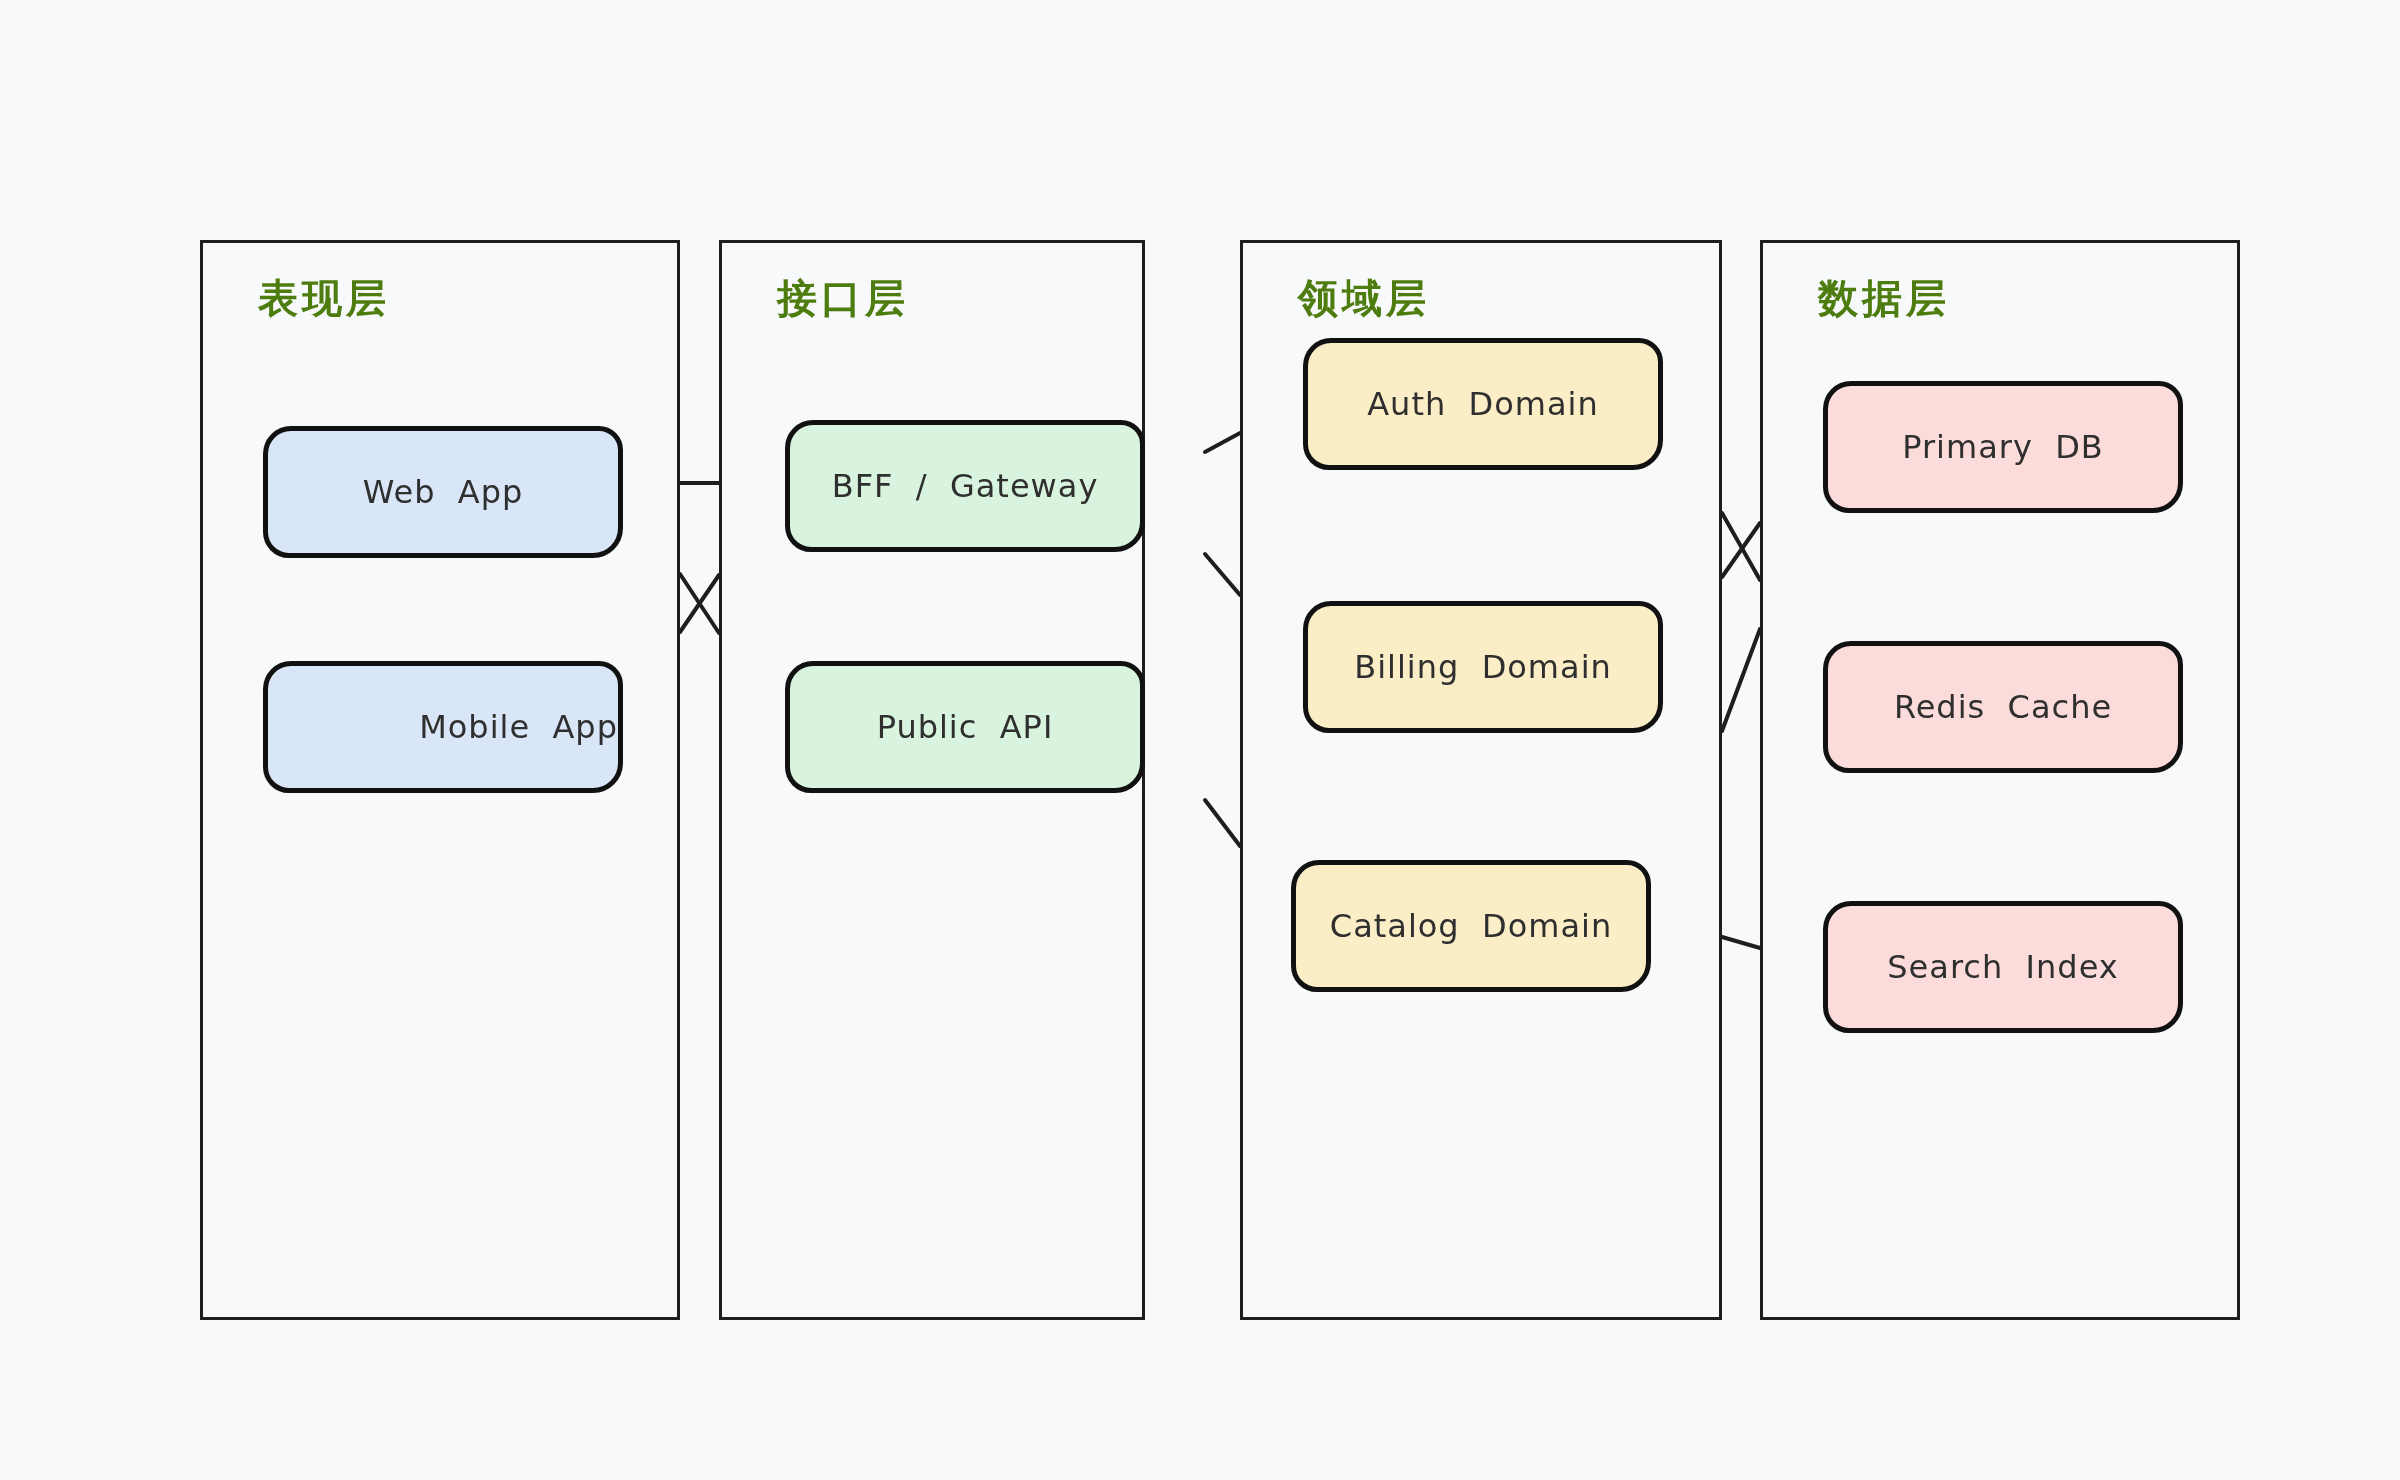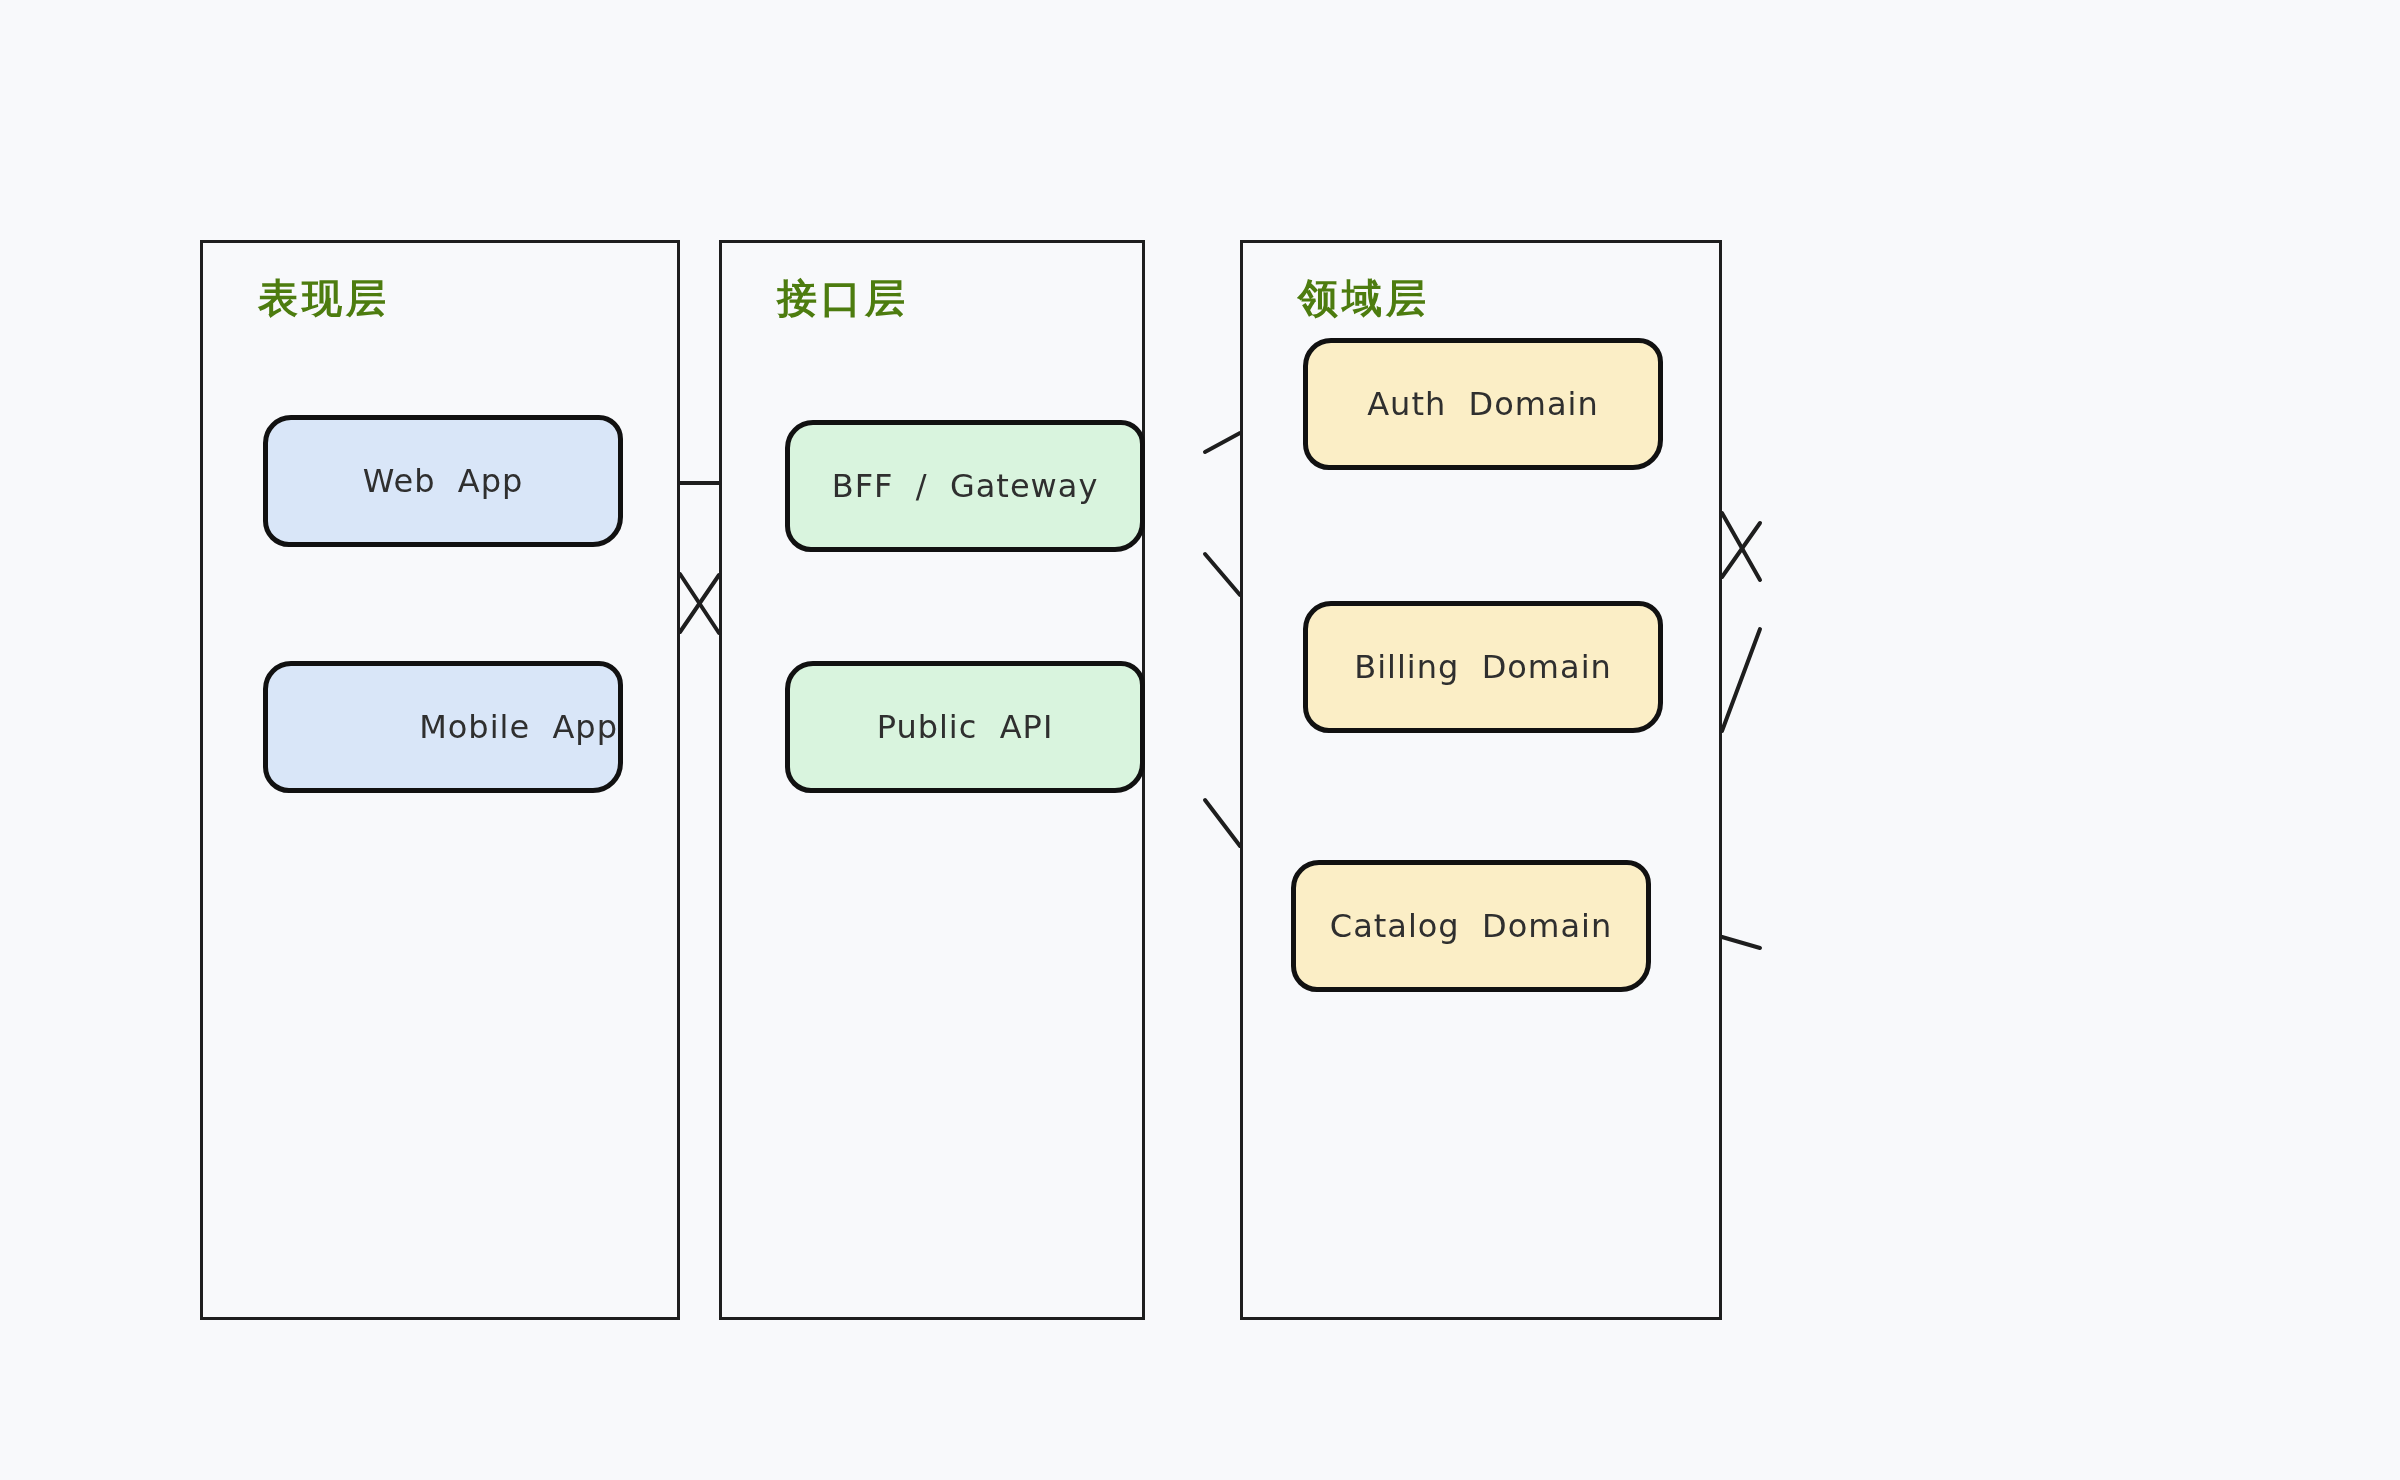--- a/index.html
+++ b/index.html
@@ -66,21 +66,21 @@
       <line x1="1205" y1="554" x2="1240" y2="595" stroke="#1e1e1e" stroke-width="4" stroke-linecap="round"></line>
       <line x1="1205" y1="800" x2="1240" y2="846" stroke="#1e1e1e" stroke-width="4" stroke-linecap="round"></line>
       <line x1="1722" y1="513" x2="1760" y2="580" stroke="#1e1e1e" stroke-width="4" stroke-linecap="round"></line>
       <line x1="1722" y1="577" x2="1760" y2="523" stroke="#1e1e1e" stroke-width="4" stroke-linecap="round"></line>
       <line x1="1722" y1="731" x2="1760" y2="629" stroke="#1e1e1e" stroke-width="4" stroke-linecap="round"></line>
       <line x1="1722" y1="937" x2="1760" y2="948" stroke="#1e1e1e" stroke-width="4" stroke-linecap="round"></line>
     </svg>
 
   <div class="layer-col" style="left:200px;top:240px;width:480px;height:1080px;">
     <div class="layer-title">表现层</div>
-    <div class="node fill-blue" style="left:60px;top:172px;">
+    <div class="node fill-blue" style="left:60px;top:183px;">
       <span class="node-label">Web App</span>
     </div>
     <div class="node fill-blue" style="left:60px;top:418px;justify-content:flex-end;">
       <span class="node-label">Mobile App</span>
     </div>
   </div>
 
   <div class="layer-col" style="left:719px;top:240px;width:426px;height:1080px;">
     <div class="layer-title">接口层</div>
     <div class="node fill-green" style="left:63px;top:418px;">
@@ -97,14 +97,26 @@
       <span class="node-label">Auth Domain</span>
     </div>
     <div class="node fill-yellow" style="left:60px;top:358px;">
       <span class="node-label">Billing Domain</span>
     </div>
     <div class="node fill-yellow" style="left:48px;top:617px;">
       <span class="node-label">Catalog Domain</span>
     </div>
   </div>
 
+  <div class="layer-col" style="left:1760px;top:240px;width:480px;height:1080px;">
+    <div class="layer-title">数据层</div>
+    <div class="node fill-pink" style="left:60px;top:138px;">
+      <span class="node-label">Primary DB</span>
+    </div>
+    <div class="node fill-pink" style="left:60px;top:398px;">
+      <span class="node-label">Redis Cache</span>
+    </div>
+    <div class="node fill-pink" style="left:60px;top:658px;">
+      <span class="node-label">Search Index</span>
+    </div>
+  </div>
 
 </div>
 
 </body></html>

